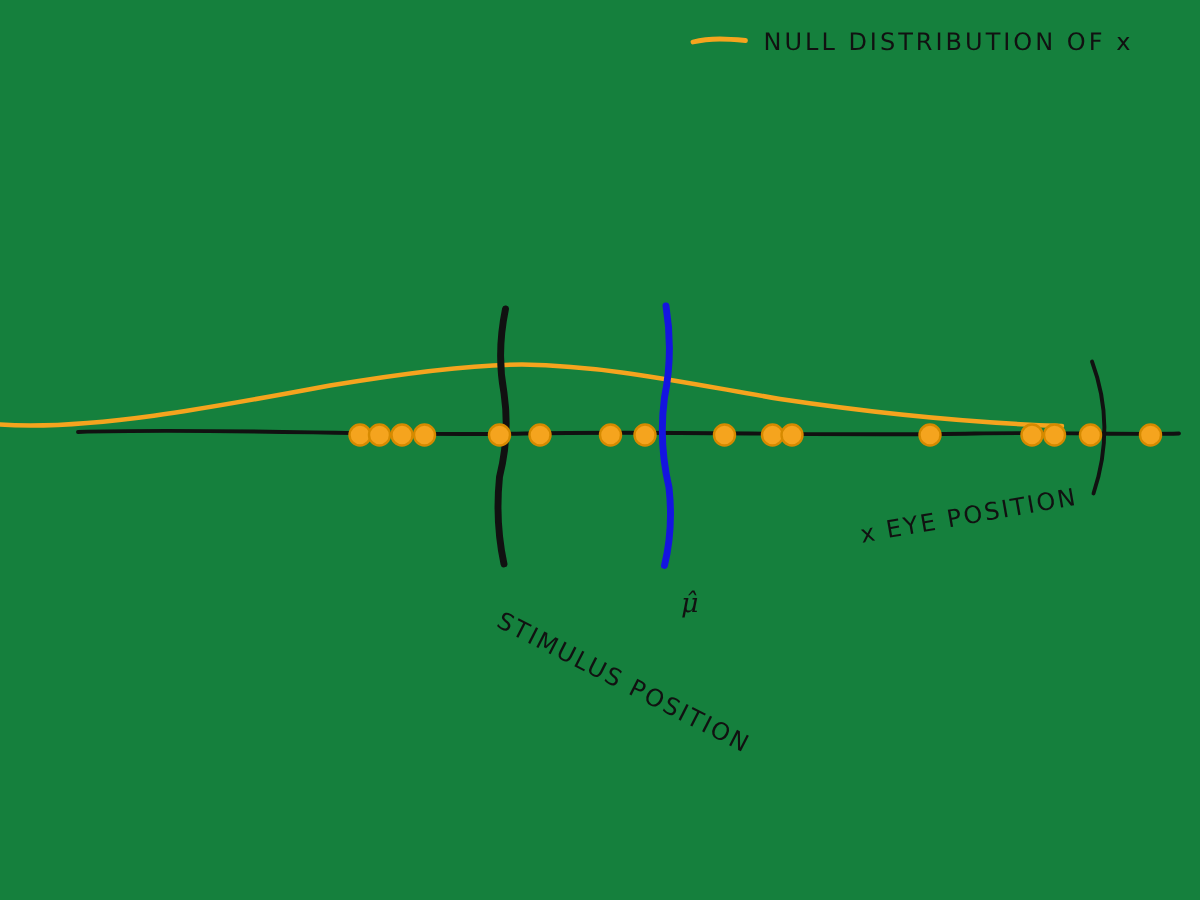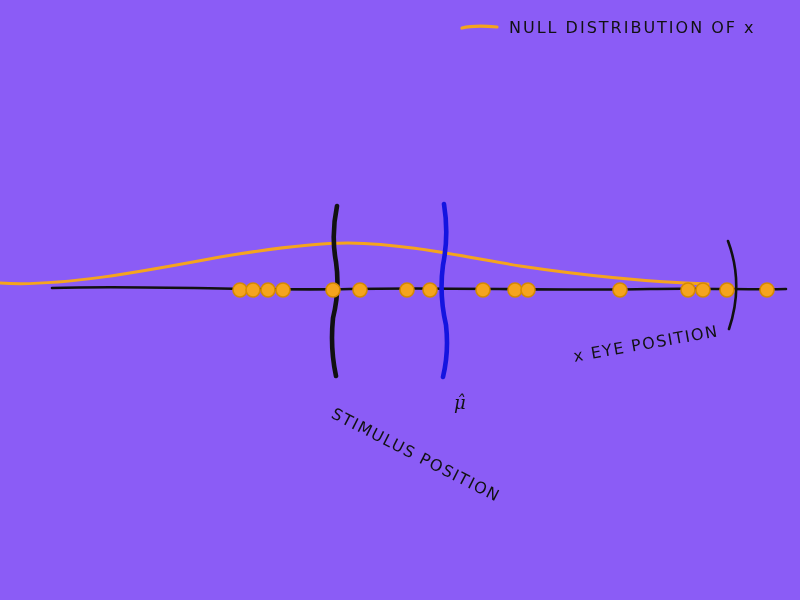--- a/index.html
+++ b/index.html
@@ -1,20 +1,20 @@
 <!DOCTYPE html>
 <html style="--orange: #F5A41E; --orange-stroke: #D68A00; --blue: #1414E0; --ink: #111111;"><head>
 <meta charset="utf-8">
 <style>
   html, body { margin: 0; padding: 0; background: #ffffff; }
   .canvas {
     position: relative;
     width: 800px;
     height: 600px;
-    background: #8b5cf6;
+    background: #15803d;
     overflow: hidden;
     font-family: "DejaVu Sans", sans-serif;
     color: var(--ink, #111);
   }
   svg.layer {
     position: absolute;
     left: 0; top: 0;
     width: 800px; height: 600px;
   }
   .axis-line {

